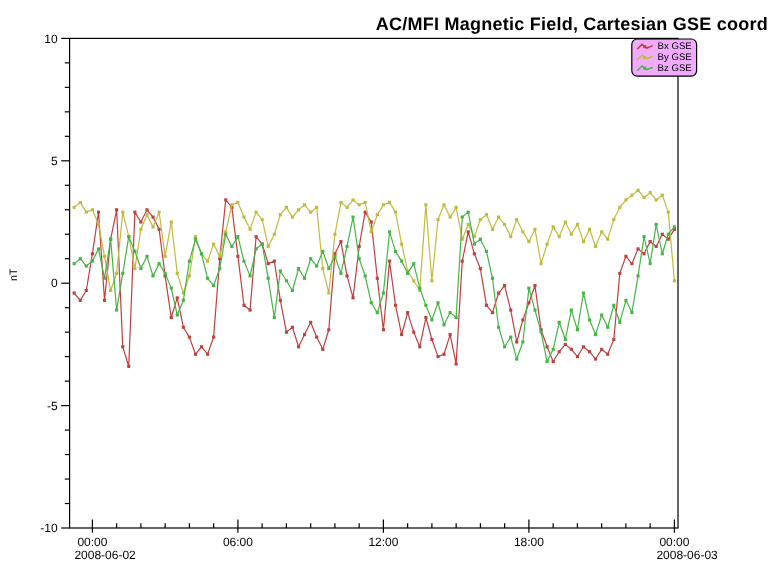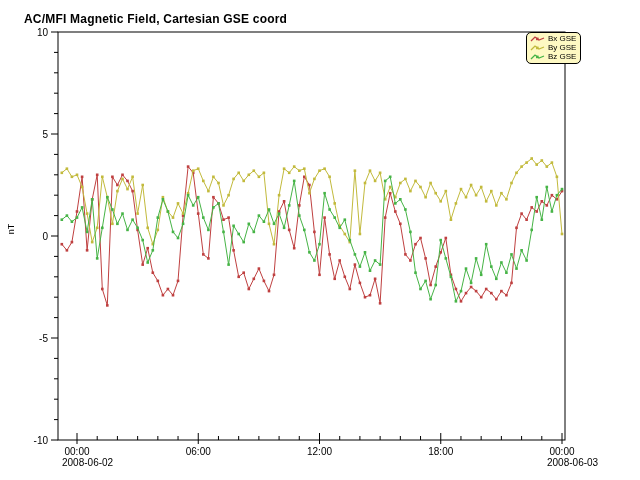--- a/index.html
+++ b/index.html
@@ -1,25 +1,25 @@
 <!DOCTYPE html>
 <html><head>
 <meta charset="utf-8">
 <style>
   html,body{margin:0;padding:0;background:#ffffff;}
   .canvas{position:relative;width:640px;height:480px;background:#ffffff;overflow:hidden;
           font-family:"Liberation Sans",sans-serif;color:#000;}
-  .title{position:absolute;left:24px;top:12px;width:616px;text-align:left;
-         font-size:12px;font-weight:bold;letter-spacing:0.2px;}
+  .title{position:absolute;left:24px;top:12px;width:616px;text-align:right;
+         font-size:15px;font-weight:bold;letter-spacing:0.2px;}
   .ylabel{position:absolute;left:6px;top:224px;font-size:9px;
           transform:rotate(-90deg);transform-origin:center;}
   svg{position:absolute;left:0;top:0;}
   svg text{font-family:"Liberation Sans",sans-serif;fill:#000;}
   .legend{position:absolute;left:526px;top:32px;border:1px solid #000;border-radius:5px;
-          background:#fef9c3;padding:1px 4px 2px 3px;font-size:8px;line-height:9px;}
+          background:#f0abfc;padding:1px 4px 2px 3px;font-size:8px;line-height:9px;}
   .legend-row{display:flex;align-items:center;gap:3px;white-space:nowrap;}
   .legend-row svg{position:static;display:block;}
 </style>
 </head>
 <body>
 
 <div class="canvas">
   <div class="title">AC/MFI  Magnetic Field, Cartesian GSE coord</div>
   <div class="ylabel">nT</div>
   <svg id="plot" width="640" height="480" viewBox="0 0 640 480">

